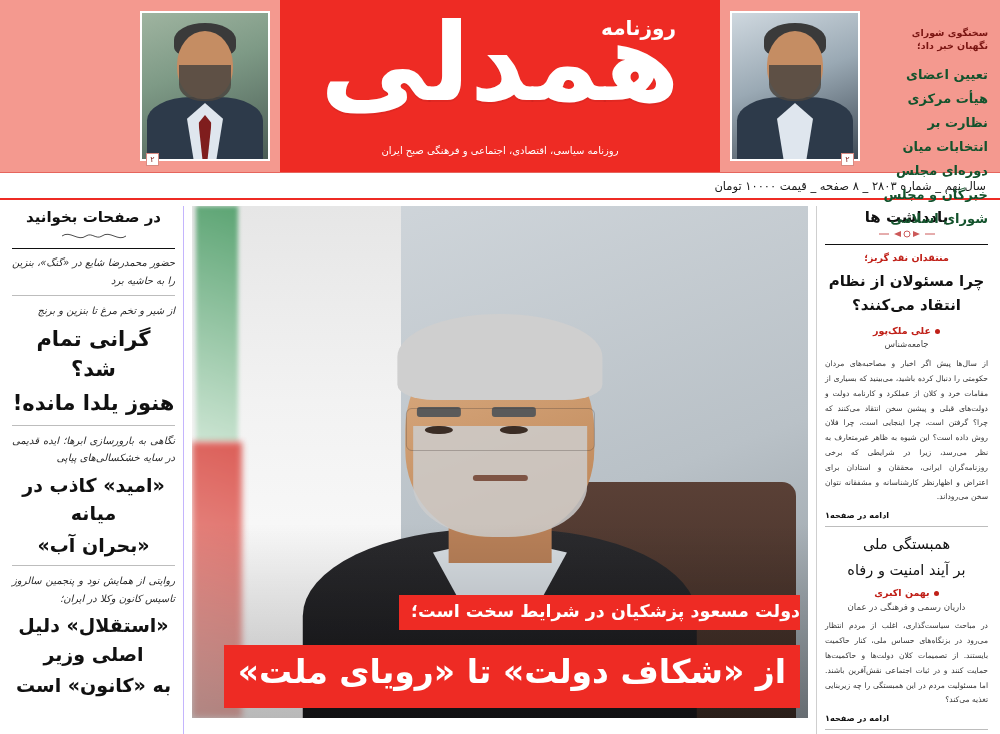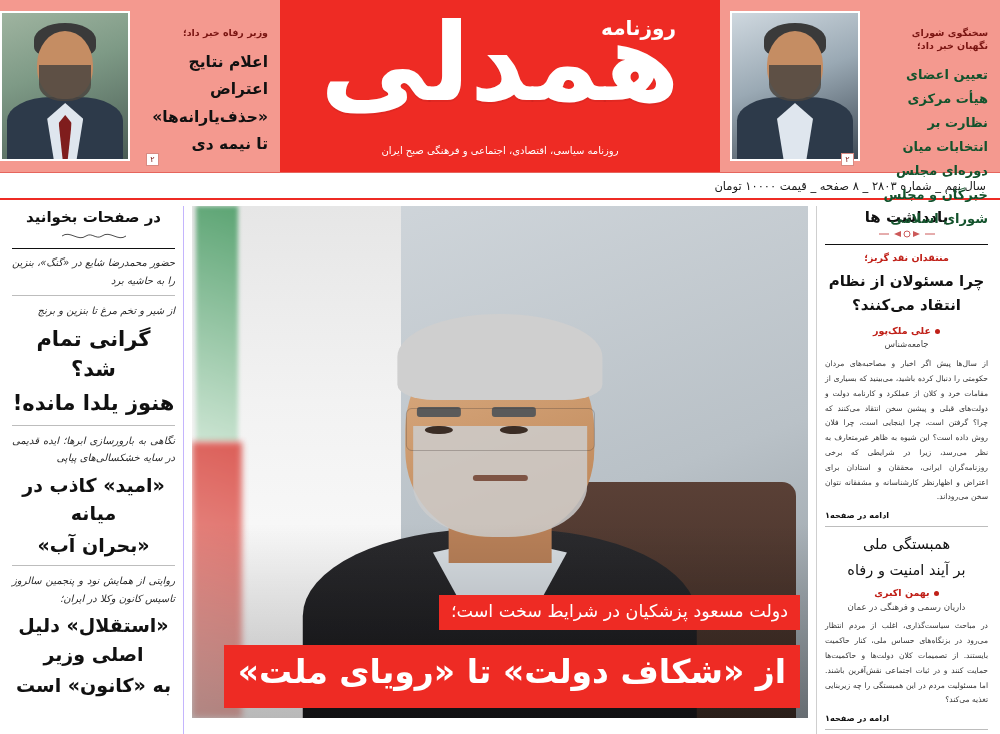--- a/index.html
+++ b/index.html
@@ -463,22 +463,22 @@
     background: linear-gradient(180deg,rgba(0,0,0,0) 62%,rgba(0,0,0,.28) 100%);
   }
 
   .ov-kicker {
     position: absolute;
     right: 8px;
     bottom: 88px;
     background: #ee2b24;
     color: #ffffff;
     font-size: 17.5px;
-    font-weight: normal;
-    padding: 5px 12px 7px 12px;
+    font-weight: bold;
+    padding: 5px 0 7px 12px;
     line-height: 1.3;
     white-space: nowrap;
   }
   .ov-head {
     position: absolute;
     right: 8px;
     bottom: 10px;
     background: #ee2b24;
     color: #ffffff;
     font-size: 33px;
@@ -513,24 +513,20 @@
 
     <div class="mh-center">
       <div class="logo-wrap">
         <div class="logo-roznameh">روزنامه</div>
         <div class="logo-main">همدلی</div>
         <div class="logo-sub">روزنامه سیاسی، اقتصادی، اجتماعی و فرهنگی صبح ایران</div>
       </div>
     </div>
 
     <div class="mh-side">
-      <div class="mh-text">
-        <div class="mh-kicker">وزیر رفاه خبر داد؛</div>
-        <div class="mh-head">اعلام نتایج اعتراض «حذف‌یارانه‌ها» تا نیمه دی</div>
-      </div>
       <div class="mh-photo">
         <div class="photo-bg-left"></div>
         <div class="body-suit"></div>
         <div class="shirt"></div>
         <div class="tie"></div>
         <div class="hair"></div>
         <div class="face"></div>
         <div class="beard"></div>
       </div>
       <div class="pagenum-box pagenum-left">۲</div>

